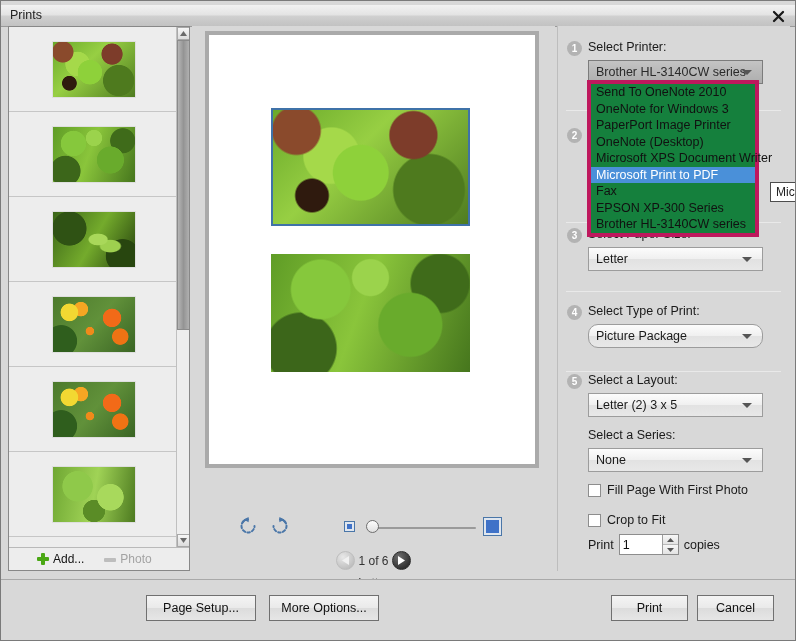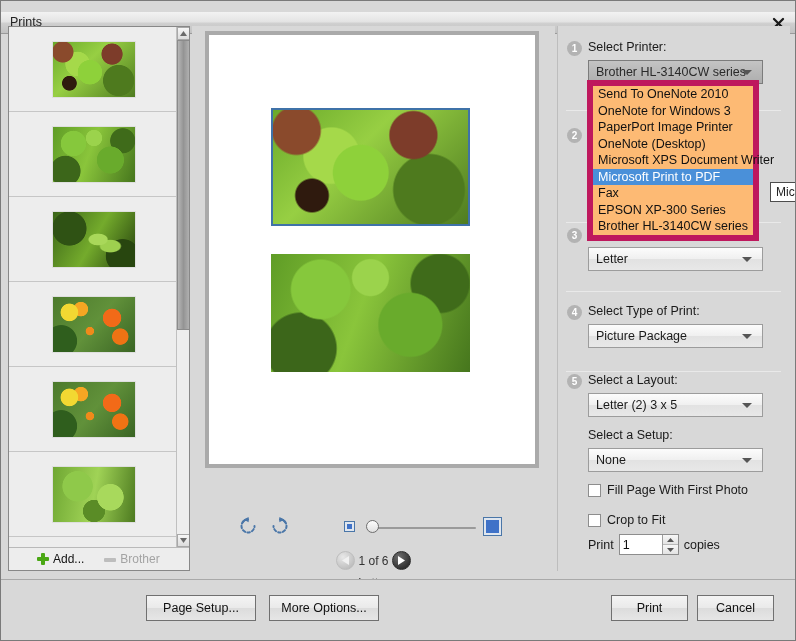--- a/index.html
+++ b/index.html
@@ -15,21 +15,21 @@
   #app {
     position: relative;
     width: 796px; height: 641px;
     background: #d8d8d8;
     border: 1px solid #7a7a7a;
     overflow: hidden;
   }
 
   
   #titlebar {
-    position: absolute; left: 0; top: 11px; width: 794px; height: 22px;
+    position: absolute; left: 0; top: 4px; width: 794px; height: 22px;
     background: linear-gradient(to bottom, #f2f2f2 0%, #e4e4e4 45%, #cfcfcf 55%, #c2c2c2 100%);
     border-bottom: 1px solid #9a9a9a;
   }
   #title-text {
     position: absolute; left: 9px; top: 3px;
     font-size: 12.5px; color: #222;
   }
   #close-btn {
     position: absolute; right: 4px; top: 1px;
     width: 26px; height: 20px;
@@ -318,22 +318,22 @@
     flex: 1; background: linear-gradient(to bottom, #f7f7f7, #e3e3e3);
     display: flex; align-items: center; justify-content: center;
     cursor: pointer;
   }
   .spin-btn + .spin-btn { border-top: 1px solid #b9b9b9; }
 
   
   #printer-dropdown {
     position: absolute; left: 586px; top: 79px;
     width: 172px;
-    background: #fdba74;
-    border: 6px solid #be185d;
+    background: #15803d;
+    border: 4px solid #be185d;
     z-index: 40;
   }
   .dd-item {
     height: 16.5px; line-height: 16.5px;
     padding-left: 5px;
     font-size: 12.5px; color: #111;
     white-space: nowrap;
     cursor: pointer;
   }
   .dd-item.selected {
@@ -422,21 +422,21 @@
       </div>
     </div>
 
     <div id="addremove-bar">
       <div id="add-btn">
         <span class="plus-icon"></span>
         <span>Add...</span>
       </div>
       <div id="remove-btn">
         <span class="minus-icon"></span>
-        <span>Brother</span>
+        <span>Photo</span>
       </div>
     </div>
   </div>
 
   <div id="center-panel">
     <div id="page-sheet-wrap">
       <div id="page-sheet">
         <div id="print-photo-1">
           <div class="print-photo-inner ph-lettuce"></div>
         </div>
@@ -525,37 +525,37 @@
         <div class="combo-text">Letter</div>
         <div class="combo-arrow"></div>
       </div>
     </div>
 
     <div class="divider" style="top:265px;"></div>
 
     <div class="step" style="top:278px;">
       <div class="step-badge">4</div>
       <div class="step-label">Select Type of Print:</div>
-      <div class="combo" style="top:20px;">
+      <div class="combo" style="top:20px;border-radius:10px;">
         <div class="combo-text">Picture Package</div>
         <div class="combo-arrow"></div>
       </div>
     </div>
 
     <div class="divider" style="top:345px;"></div>
 
     <div class="step" style="top:347px;">
       <div class="step-badge">5</div>
       <div class="step-label">Select a Layout:</div>
       <div class="combo" style="top:20px;">
         <div class="combo-text">Letter (2) 3 x 5</div>
         <div class="combo-arrow"></div>
       </div>
 
-      <div class="sub-label" style="top:55px;">Select a Setup:</div>
+      <div class="sub-label" style="top:55px;">Select a Series:</div>
       <div class="combo" style="top:75px;">
         <div class="combo-text">None</div>
         <div class="combo-arrow"></div>
       </div>
 
       <div class="checkbox-row" style="top:110px;">
         <span class="checkbox"></span>
         <span class="checkbox-label">Fill Page With First Photo</span>
       </div>
       <div class="checkbox-row" style="top:140px;">

